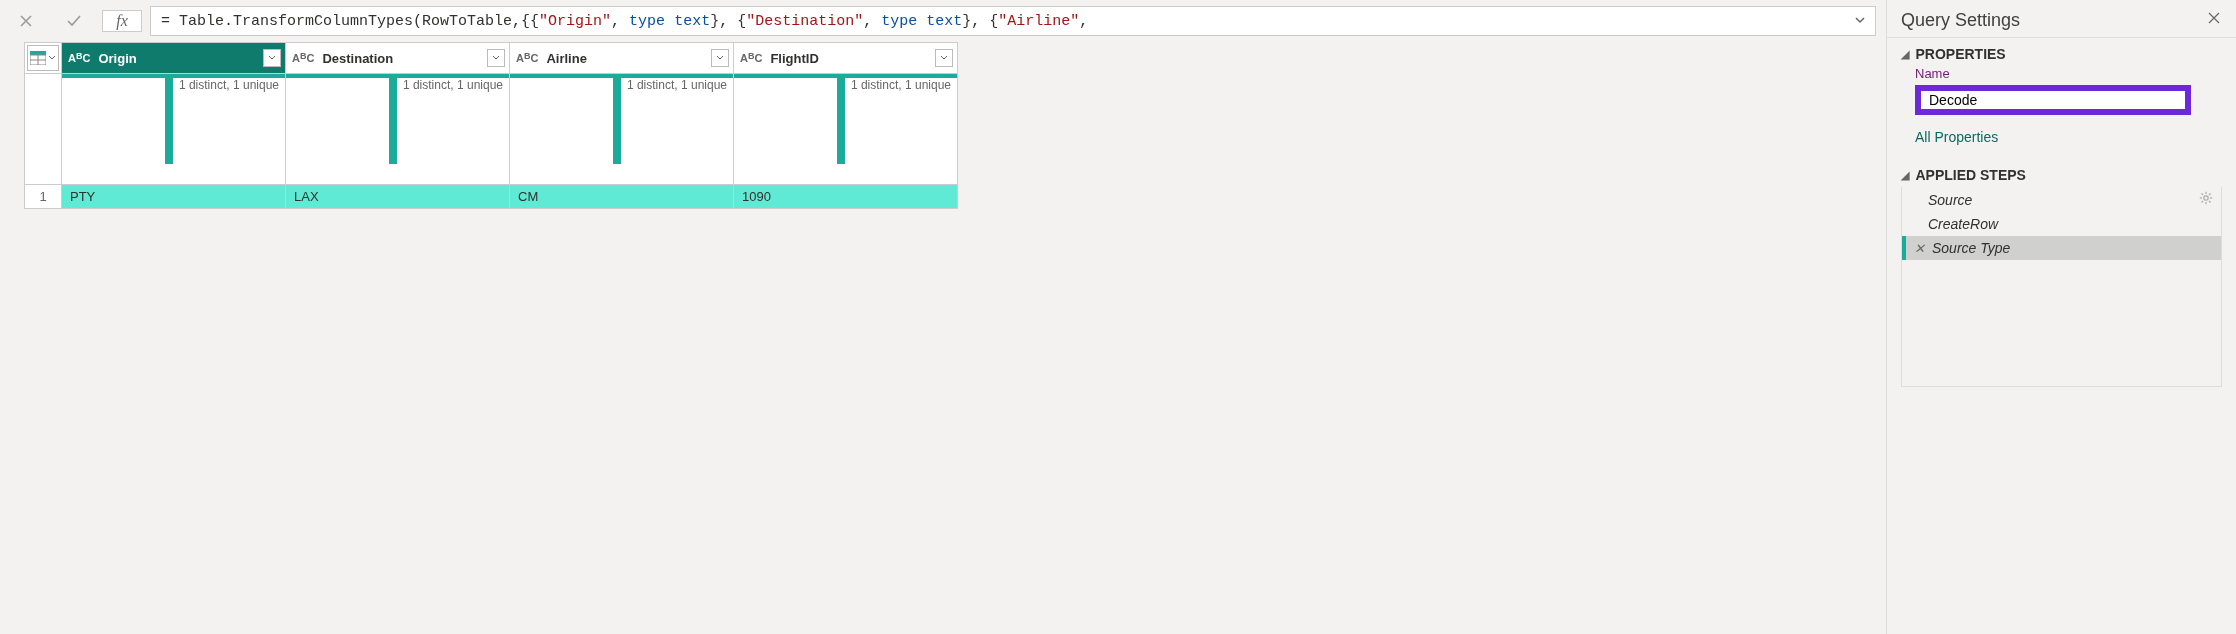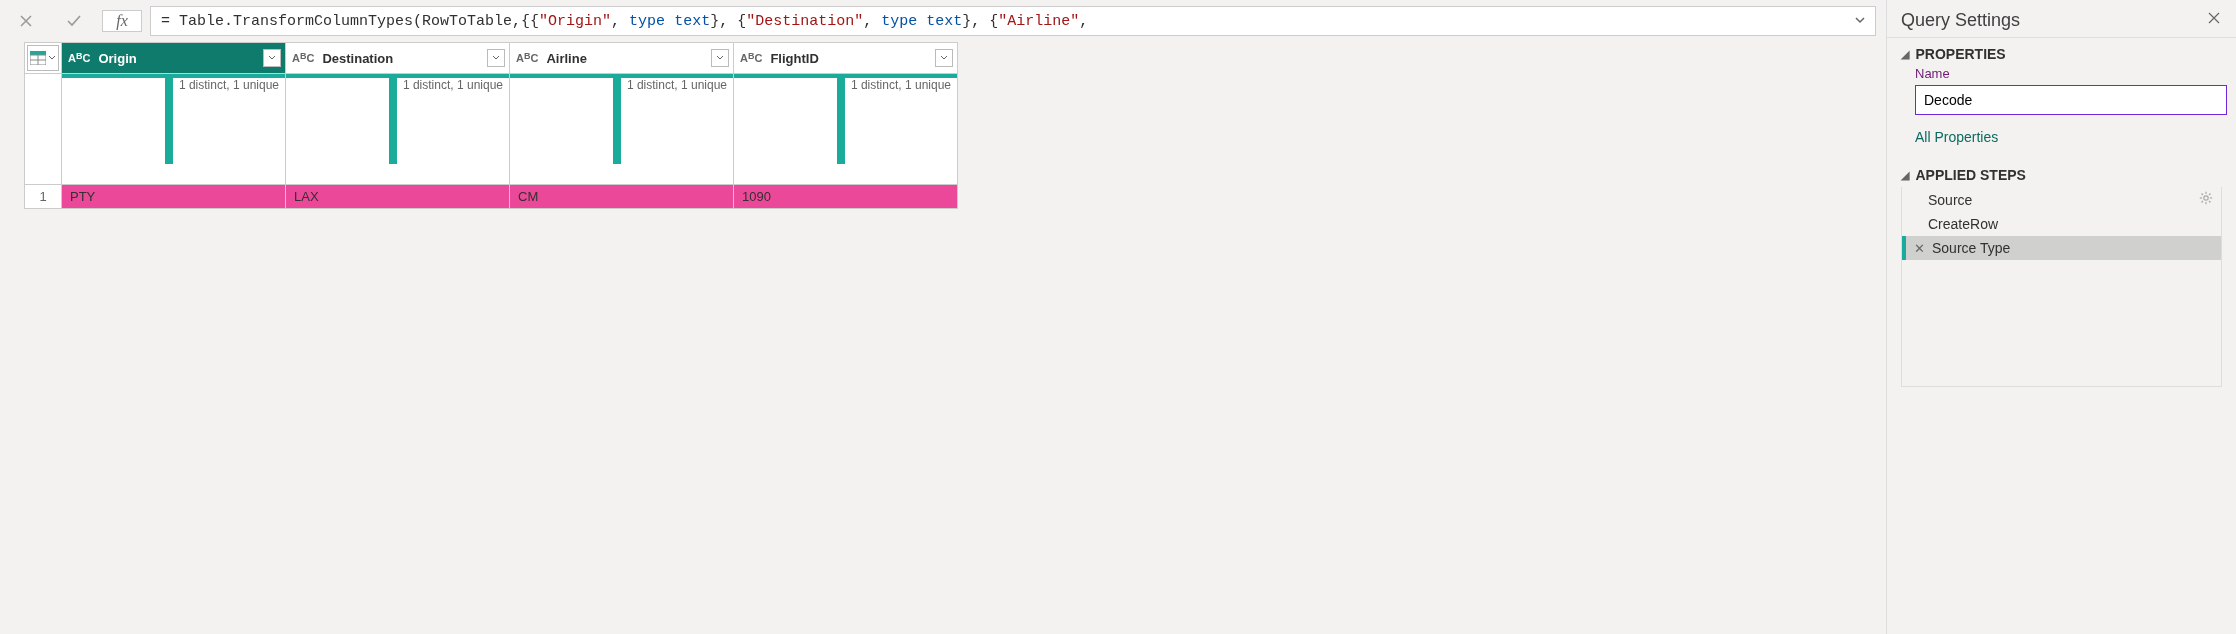--- a/index.html
+++ b/index.html
@@ -164,21 +164,21 @@
     height: 90px;
     margin-left: 4px;
   }
   .quality-label {
     font-size: 12px;
     color: #666;
     padding: 4px 6px;
   }
   .data-row td {
     padding: 4px 8px;
-    background: #ec4899;
+    background: #5eead4;
   }
   .row-index-cell {
     background: #fff !important;
     text-align: center !important;
     color: #666;
     width: 36px;
   }
 
   
   .settings-panel {
@@ -218,23 +218,23 @@
   .collapse-triangle {
     font-size: 11px;
     color: #666;
   }
   .field-label {
     font-size: 13px;
     color: #701a75;
     margin: 4px 0 4px 14px;
   }
   .name-input {
-    width: 312px;
+    width: 276px;
     height: 30px;
-    border: 1px solid #6d28d9;
+    border: 6px solid #6d28d9;
     background: #fff;
     padding: 4px 8px;
     font-size: 14px;
     margin-left: 14px;
   }
   .all-props-link {
     color: #0b6a5f;
     font-size: 14px;
     margin: 14px 0 6px 14px;
     display: inline-block;
@@ -261,20 +261,21 @@
     left: 8px;
     color: #666;
     font-size: 13px;
   }
   .type-sup { font-size: 9px; position: relative; top: -3px; }
   .steps-container {
     border: 1px solid #ddd;
     border-top: none;
     min-height: 200px;
     background: #f3f2f1;
+    font-style: italic;
   }
 </style>
 </head>
 <body>
 
 <div class="main-area">
 
   <div class="formula-row">
     <button class="fb-btn">
       <svg width="16" height="16" viewBox="0 0 16 16">

